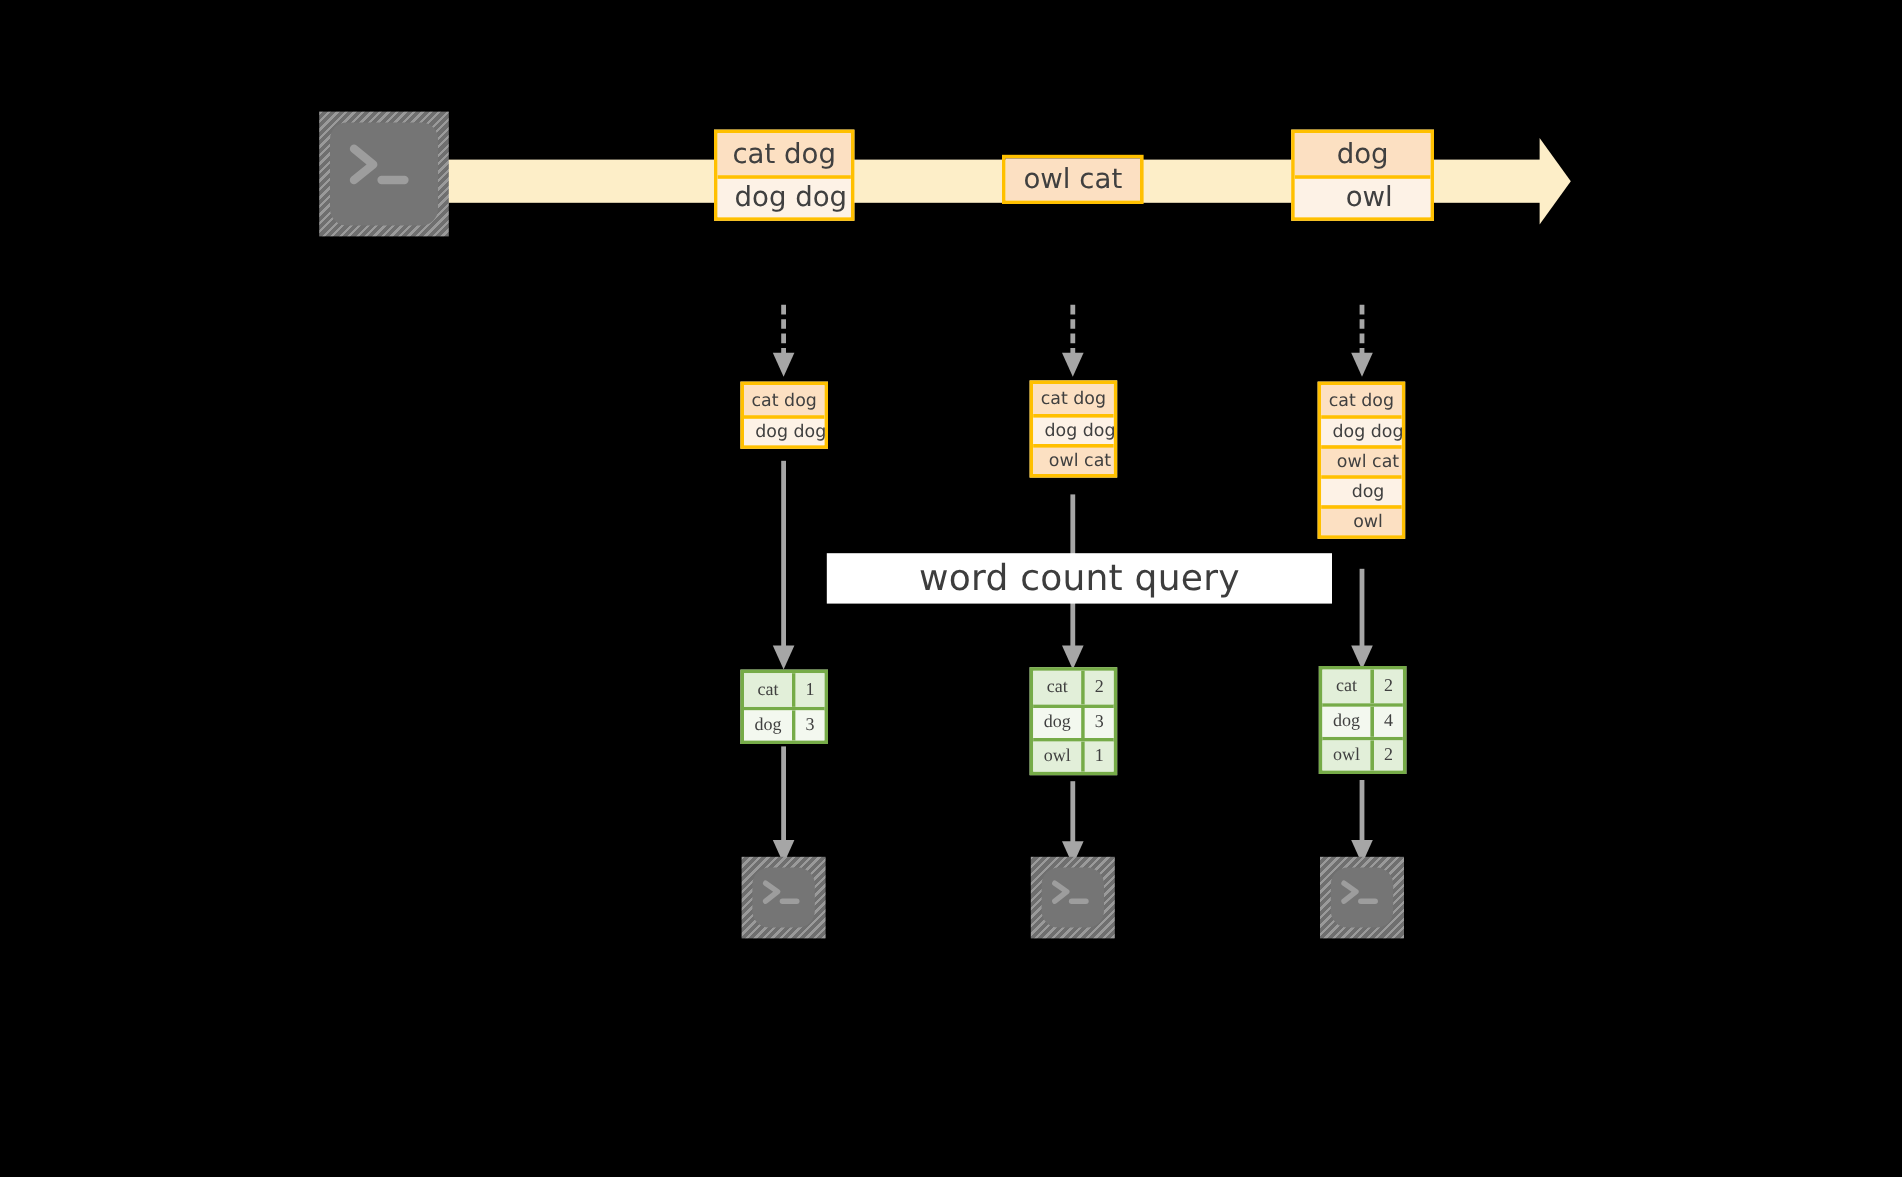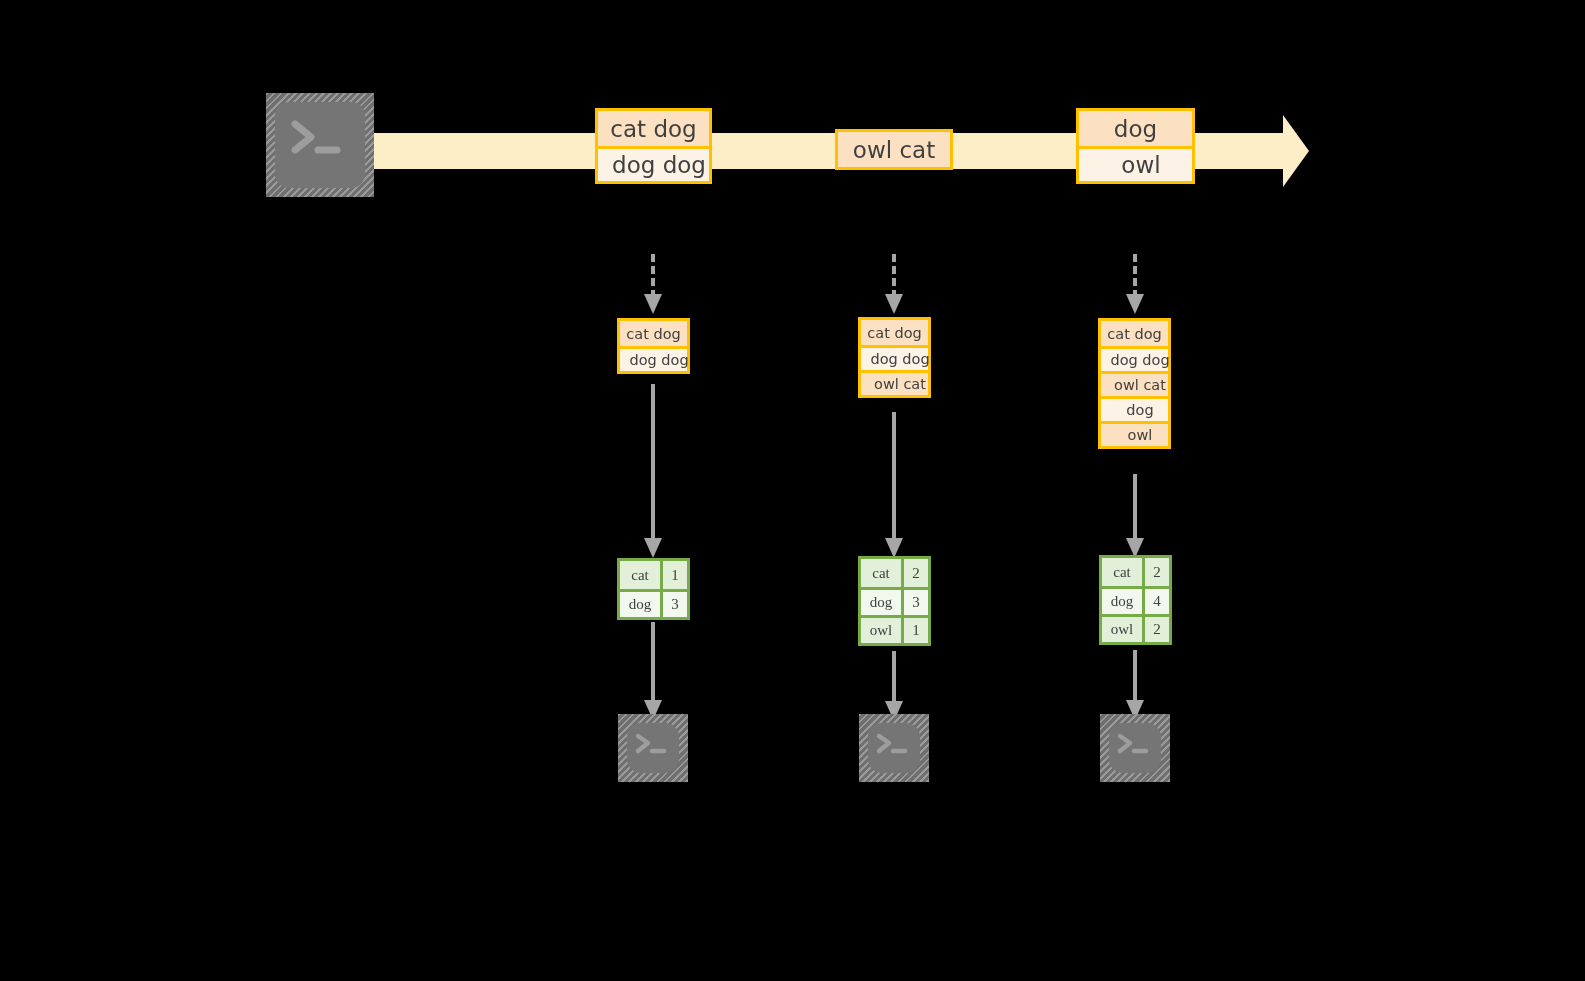--- a/index.html
+++ b/index.html
@@ -299,14 +299,15 @@
 
   <div class="term" style="left:1100px; top:714px; width:70px; height:68px;">
     <div class="inner">
       <svg width="52" height="50" viewBox="0 0 52 50">
         <path d="M11 13 L21 20 L11 28" fill="none" stroke="#9d9d9d" stroke-width="4.5" stroke-linecap="round" stroke-linejoin="round"></path>
         <line x1="25" y1="28" x2="37" y2="28" stroke="#9d9d9d" stroke-width="4.5" stroke-linecap="round"></line>
       </svg>
     </div>
   </div>
 
+  <div class="qlabel" style="left:689px; top:461px; width:421px; height:42px;">word count query</div>
 
 </div>
 
 </body></html>

